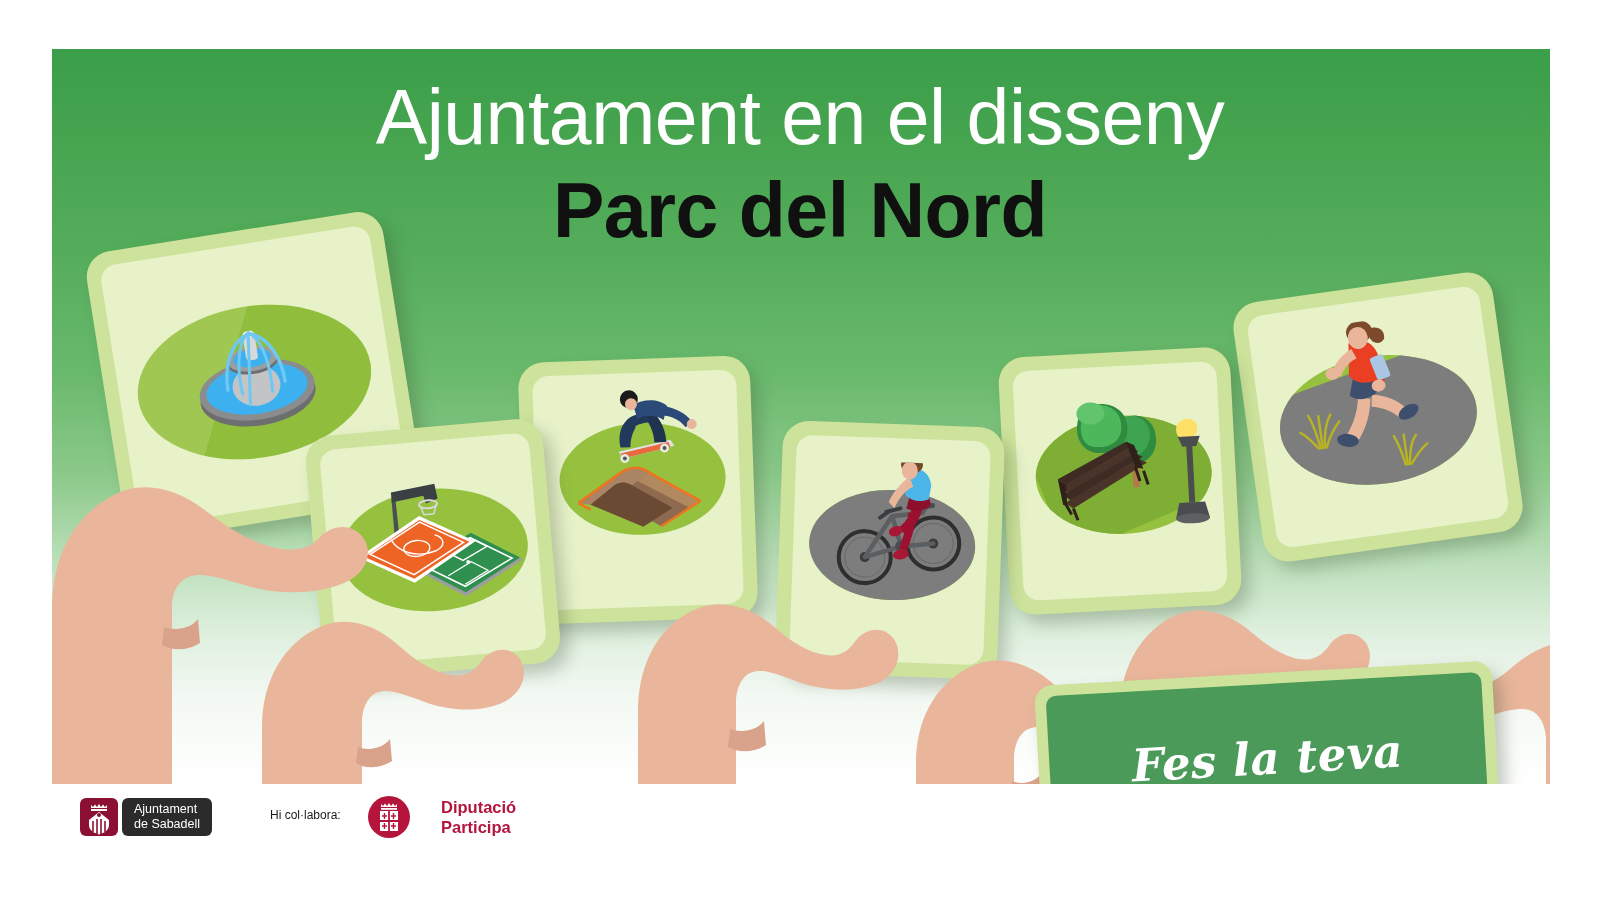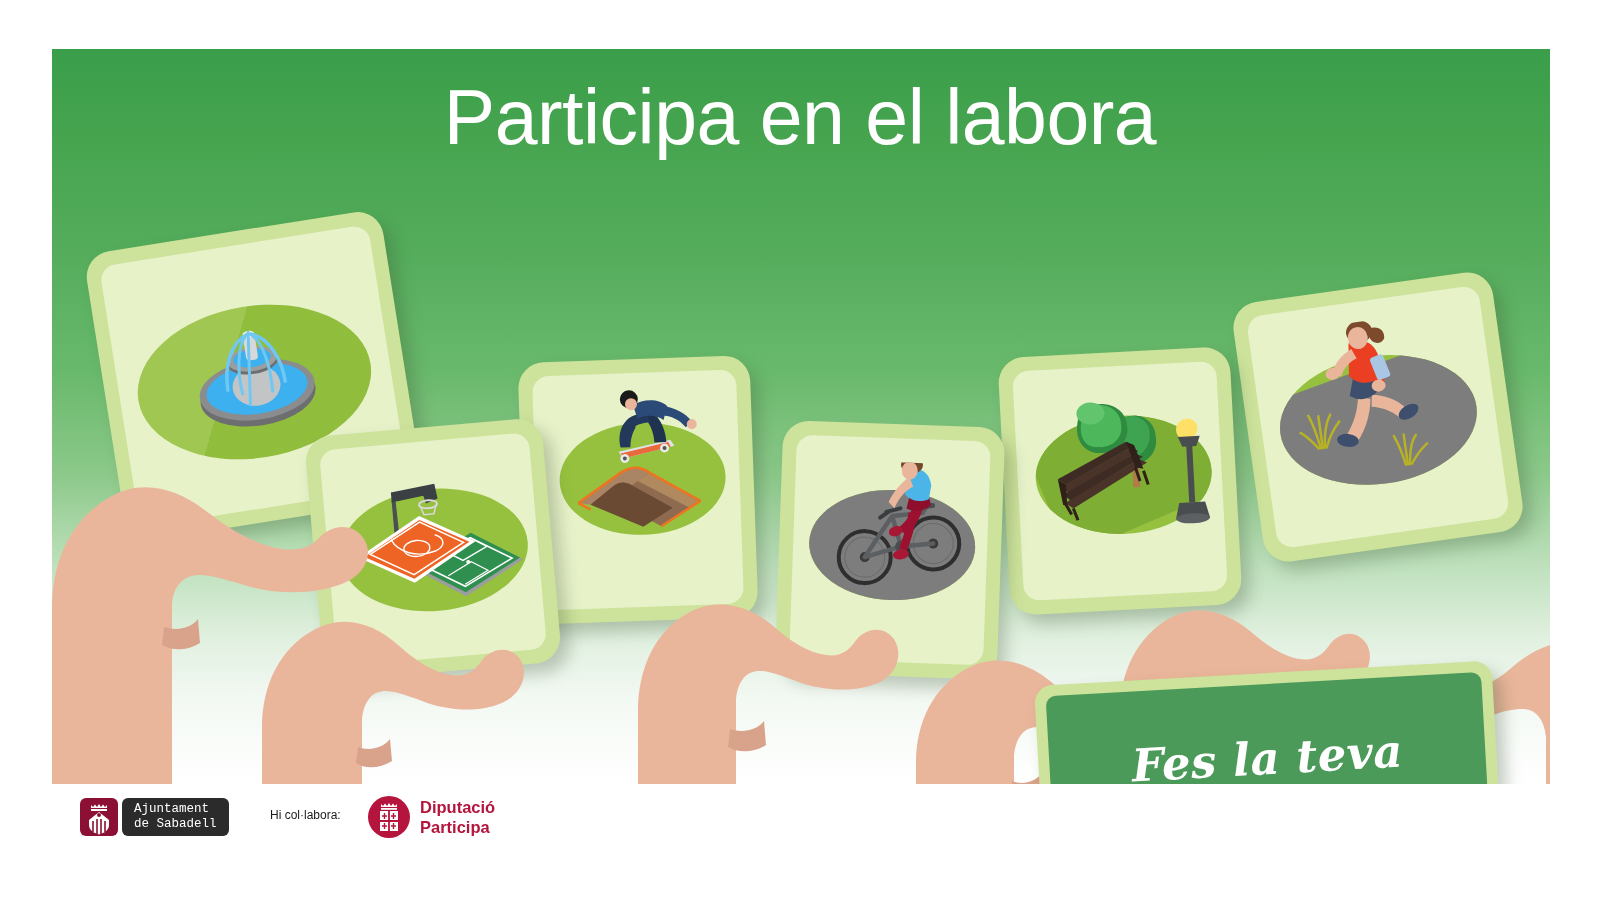--- a/index.html
+++ b/index.html
@@ -155,38 +155,39 @@
     border-radius: 6px;
     padding: 3px 12px 3px 12px;
     display: flex;
     flex-direction: column;
     justify-content: center;
   }
   .name-box span {
     color: #ffffff;
     font-size: 12.5px;
     line-height: 15px;
-    font-family: Liberation Mono, monospace;
+    font-family: Liberation Sans, sans-serif;
     white-space: nowrap;
   }
   #collab-label {
     position: absolute;
     left: 270px;
     top: 24px;
     font-size: 12px;
     color: #1a1a1a;
     font-family: "Liberation Sans", sans-serif;
     font-weight: 400;
   }
   #logo-diputacio {
     position: absolute;
     left: 368px;
     top: 12px;
     display: flex;
     align-items: center;
+    gap: 21px;
   }
   .dip-circle {
     width: 42px;
     height: 42px;
     border-radius: 50%;
     background: #b5153c;
     position: relative;
     overflow: hidden;
     flex: none;
   }
@@ -473,21 +474,22 @@
                C248 152, 226 164, 208 180 C192 194, 174 202, 158 202
                C144 202, 136 196, 130 188
                C120 172, 100 172, 92 186 C84 202, 94 220, 112 228
                C134 238, 162 236, 186 228 C200 222, 212 220, 220 220
                C234 220, 242 230, 244 248 L244 330 Z" fill="#eab69b"></path>
     </svg>
 
   </div>
 
   <div id="headline">
-    <div class="head-line-1">Participa en el labora</div>
+    <div class="head-line-1">Ajuntament en el disseny</div>
+    <div class="head-line-3">Parc del Nord</div>
   </div>
 
   <div id="cta-box">
     <div id="cta-inner">
       <div id="cta-text">
         <div>Fes la teva</div>
         <div>aportació!</div>
       </div>
     </div>
   </div>

